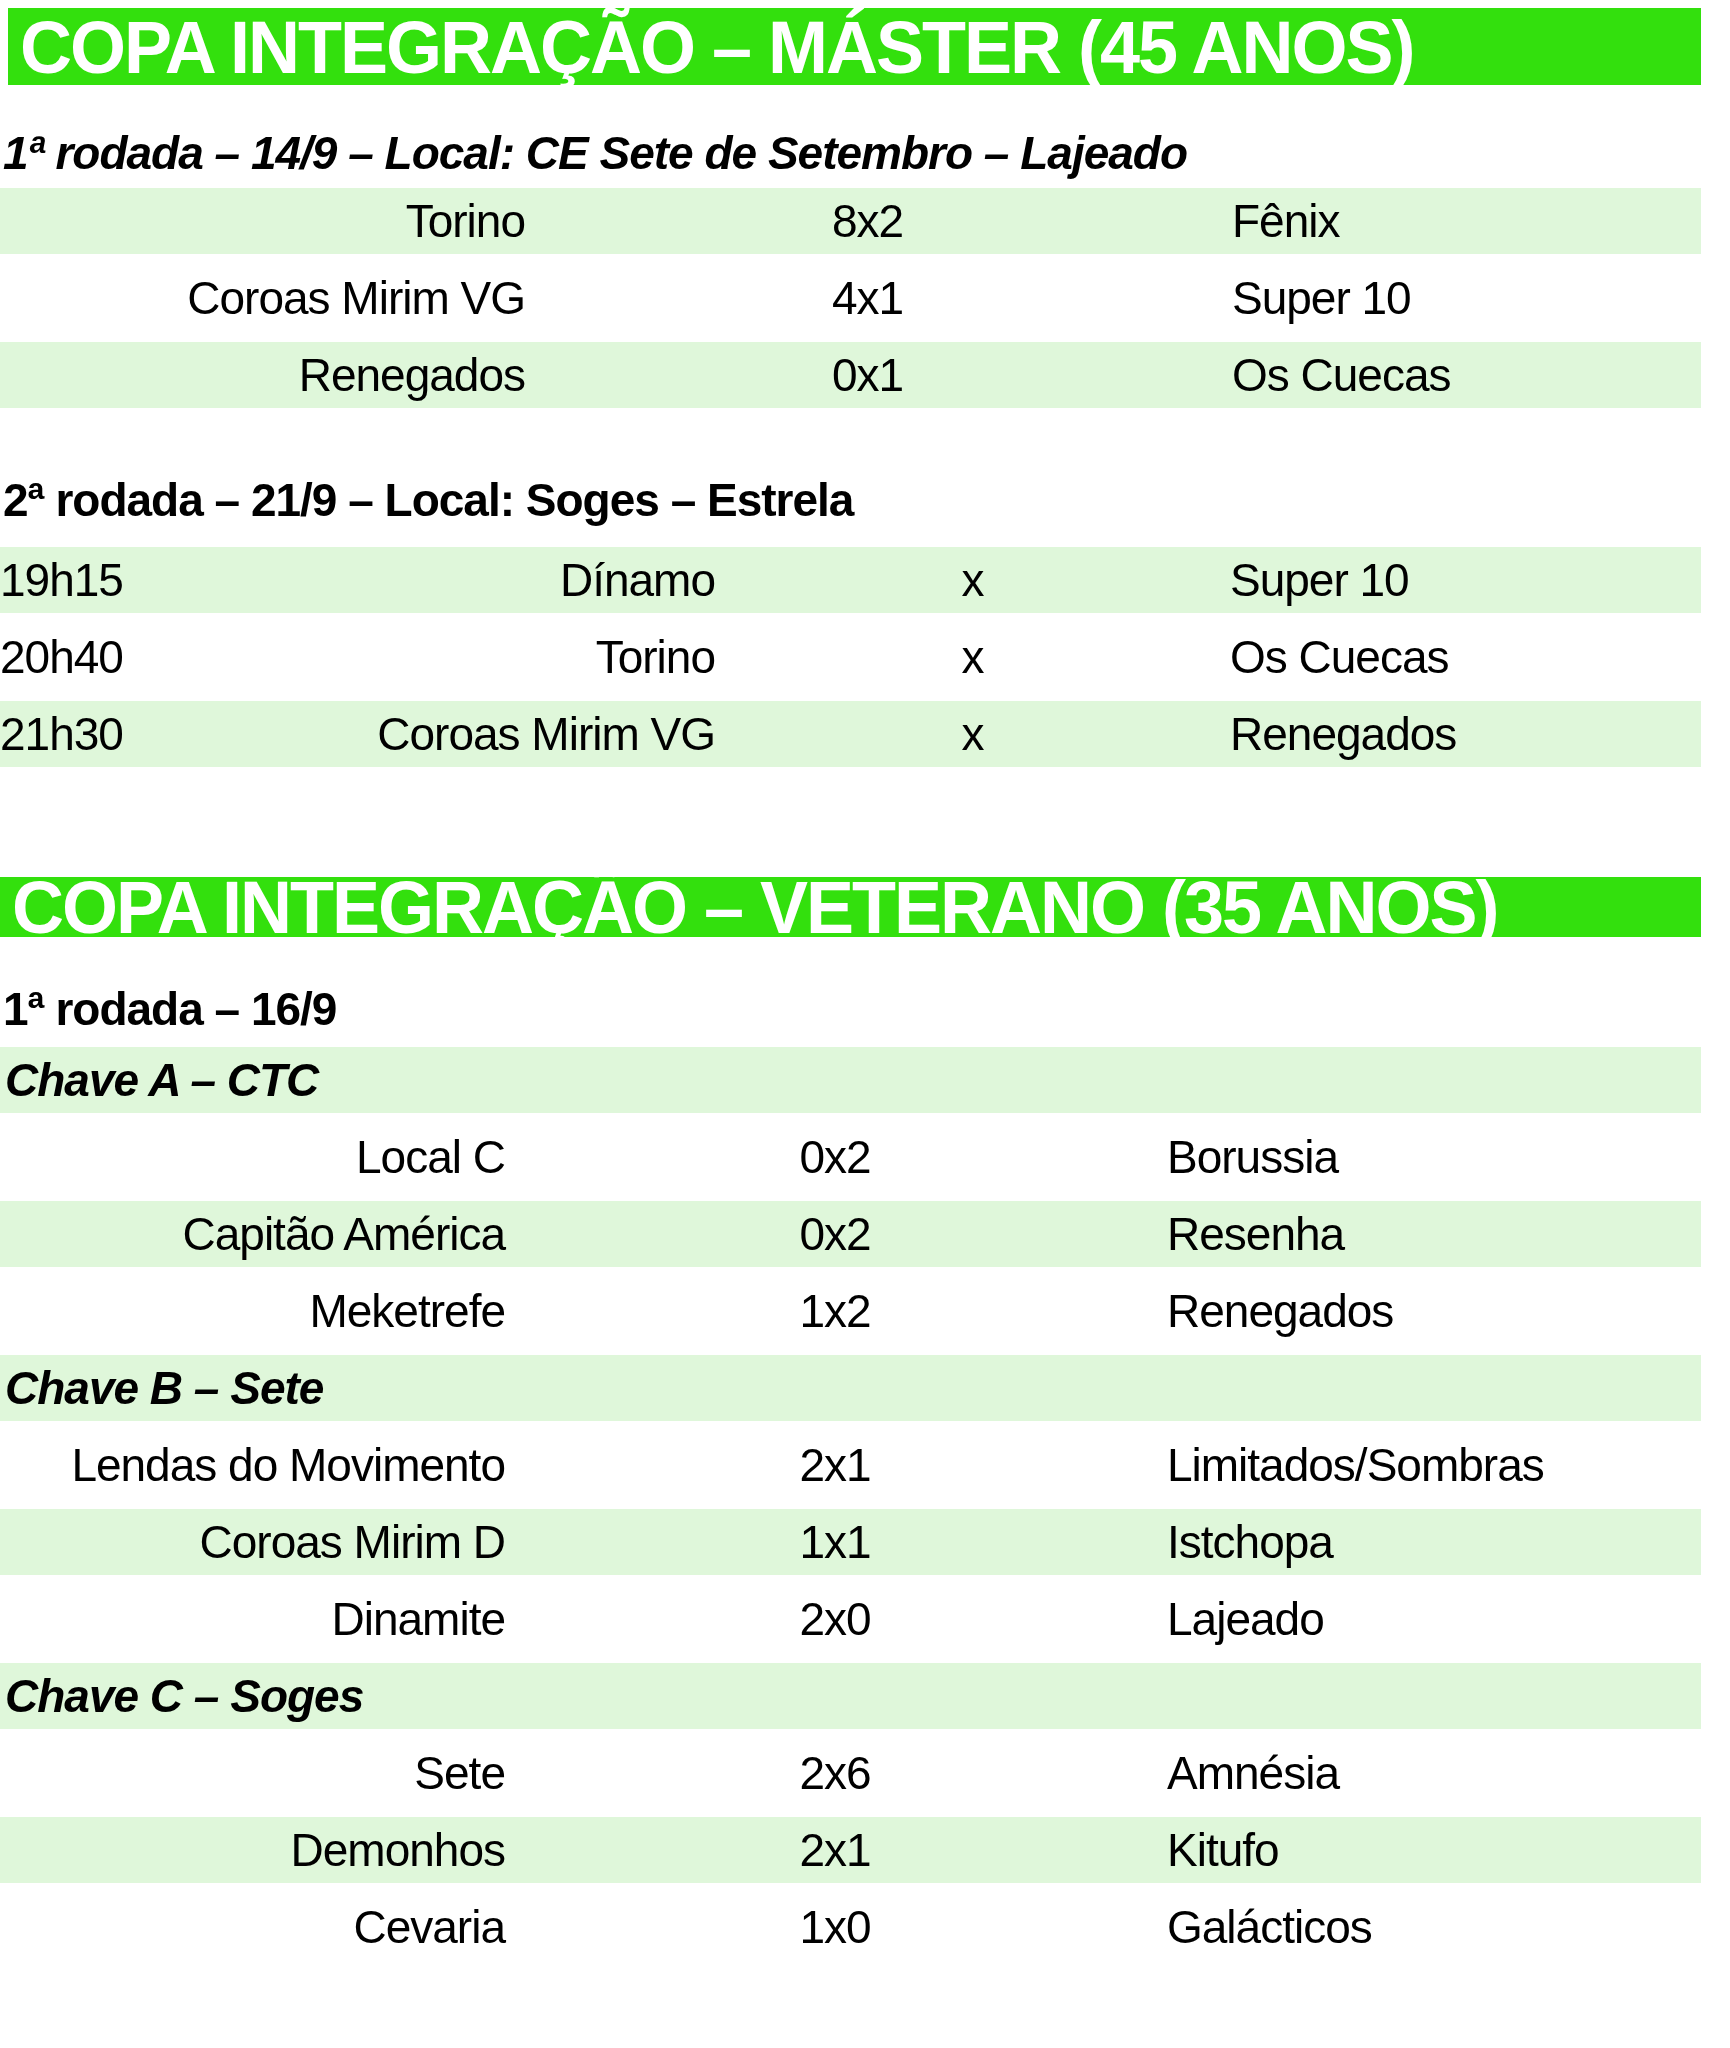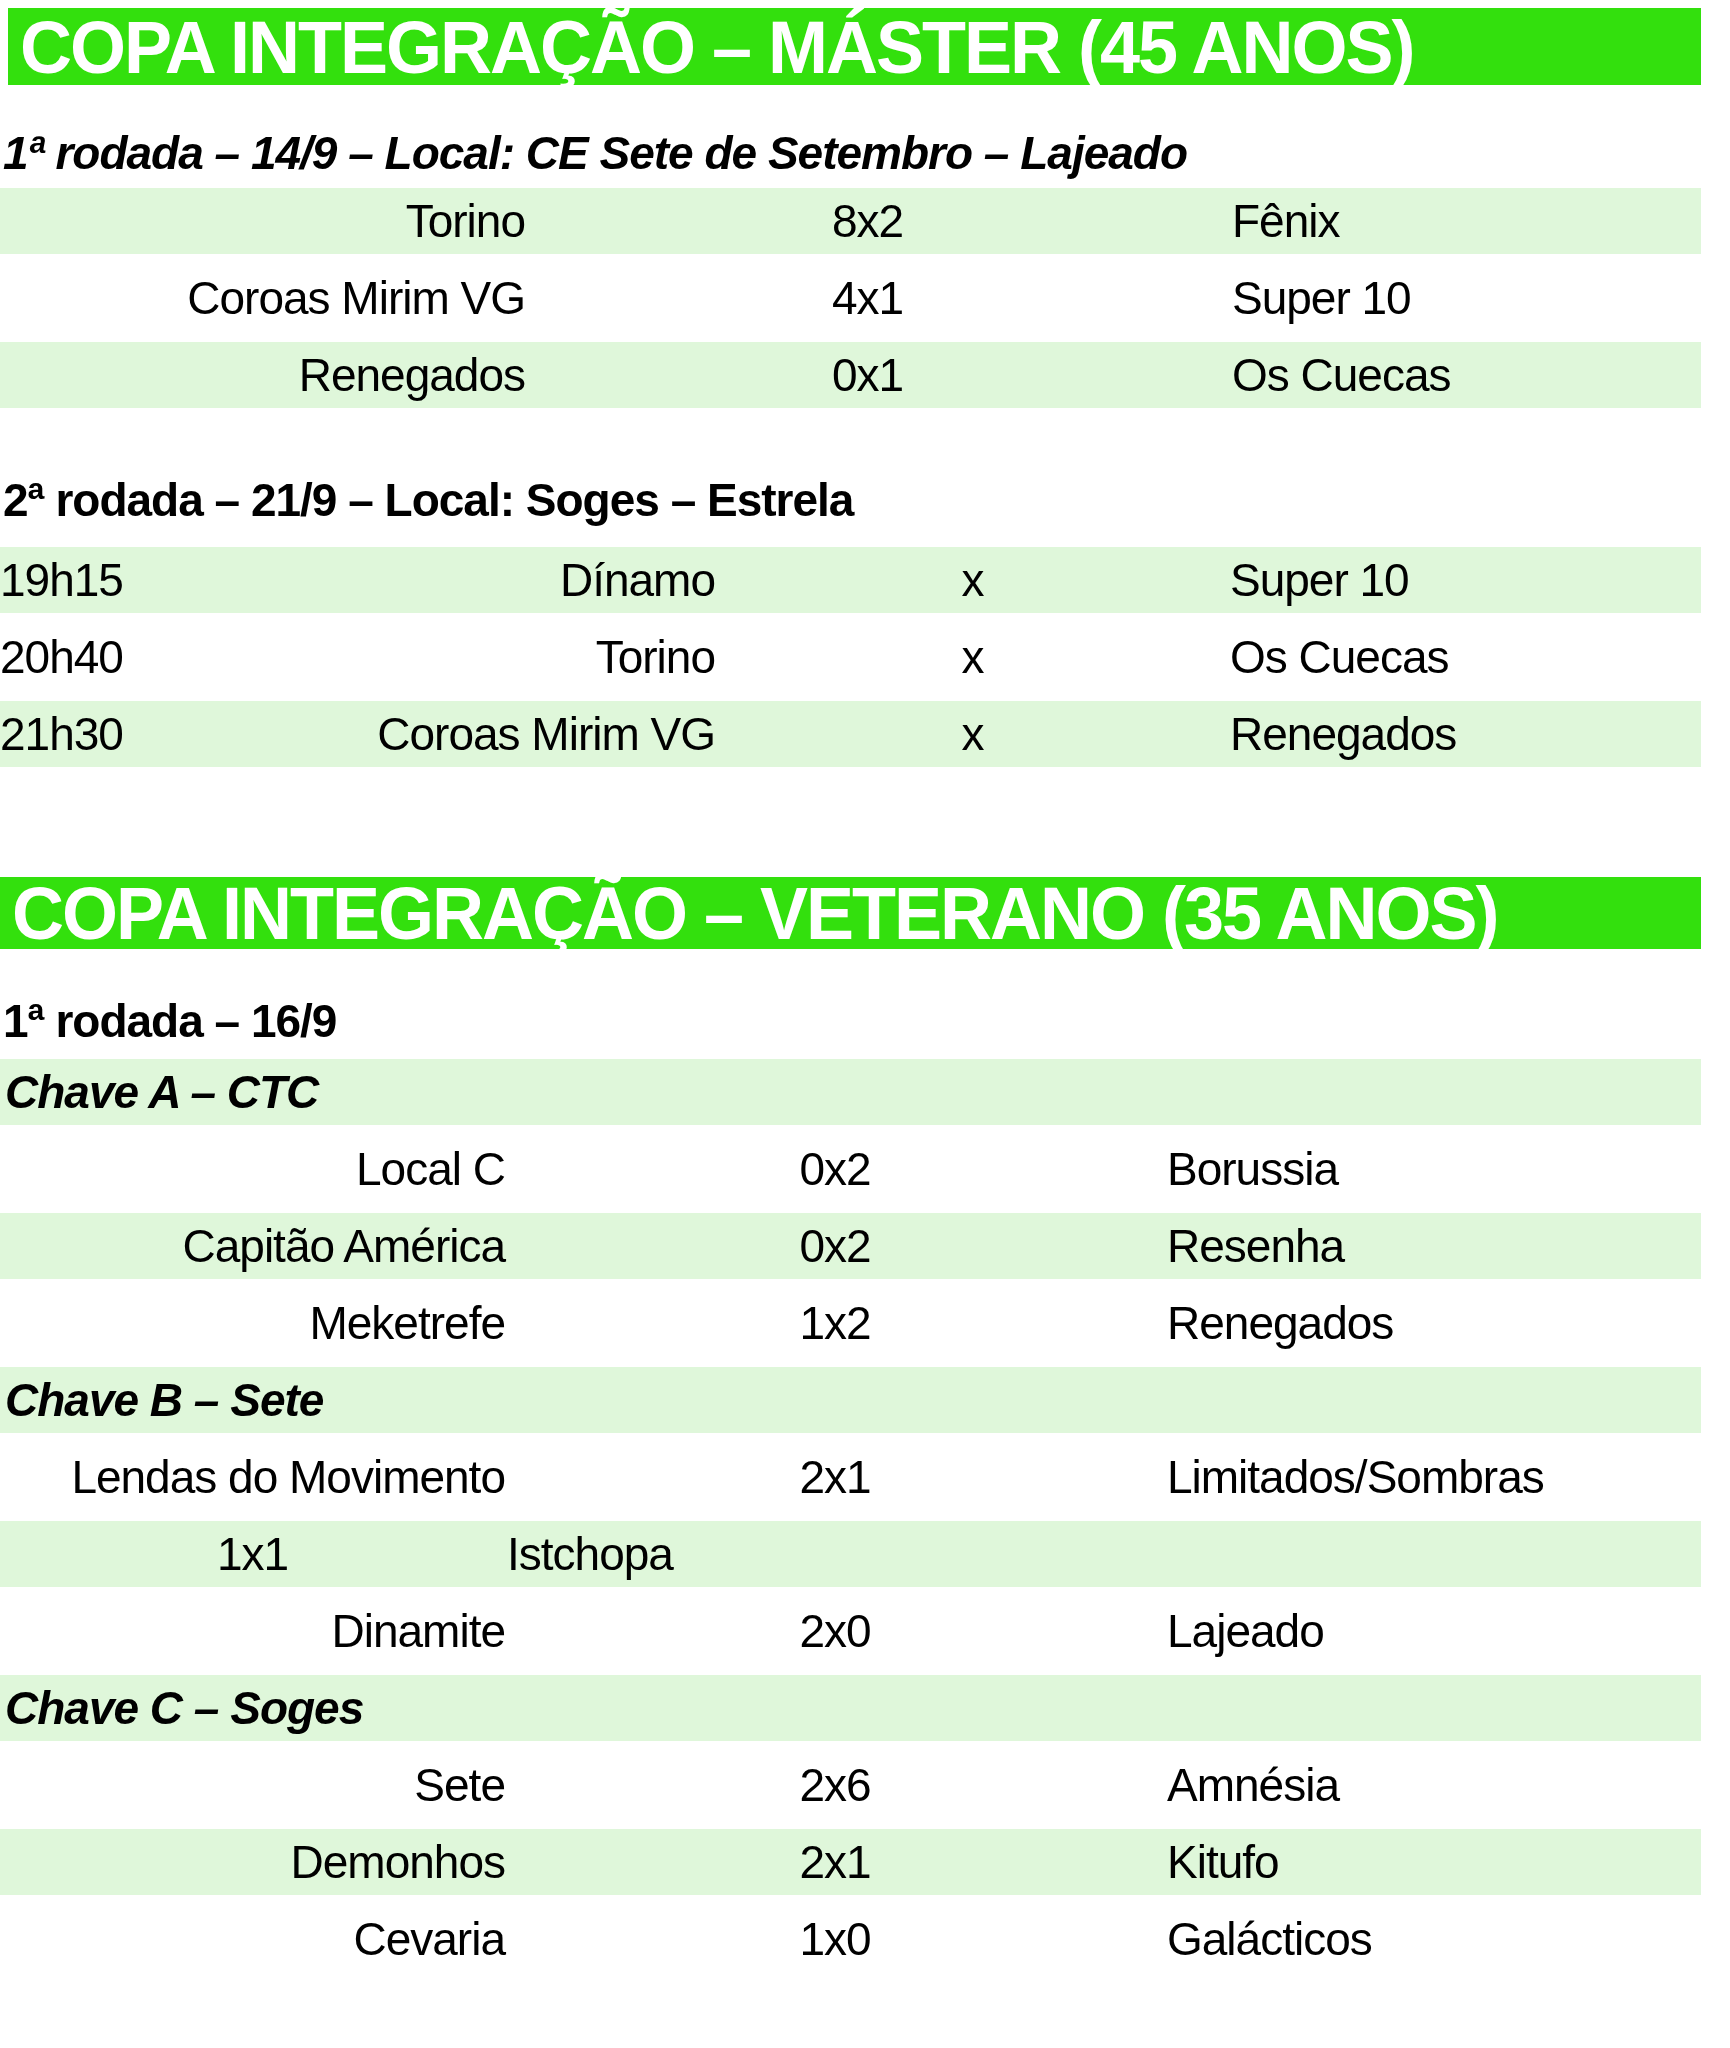--- a/index.html
+++ b/index.html
@@ -31,21 +31,21 @@
   .band .band-title{
     font-size:72px;
     font-weight:bold;
     letter-spacing:-2px;
     color:#ffffff;
     padding-left:12px;
     transform:scaleY(1.04);
     transform-origin:left center;
   }
   .band1{margin-top:8px;}
-  .band2{height:72px;margin-left:0;margin-top:110px;}
+  .band2{height:60px;margin-left:0;margin-top:110px;}
   
   .heading{
     font-size:46px;
     font-weight:bold;
     letter-spacing:-1px;
     line-height:1.25;
     padding-left:3px;
     white-space:nowrap;
   }
   .heading.h-r1{margin-top:40px;margin-bottom:5px;font-style:italic;}
@@ -163,20 +163,21 @@
       <span class="away">Renegados</span>
     </div>
 
     <div class="chave">Chave B – Sete</div>
     <div class="row vr">
       <span class="home">Lendas do Movimento</span>
       <span class="score">2x1</span>
       <span class="away">Limitados/Sombras</span>
     </div>
     <div class="row vr hl">
+      <span class="home">Coroas Mirim D</span>
       <span class="score">1x1</span>
       <span class="away">Istchopa</span>
     </div>
     <div class="row vr">
       <span class="home">Dinamite</span>
       <span class="score">2x0</span>
       <span class="away">Lajeado</span>
     </div>
 
     <div class="chave">Chave C – Soges</div>

